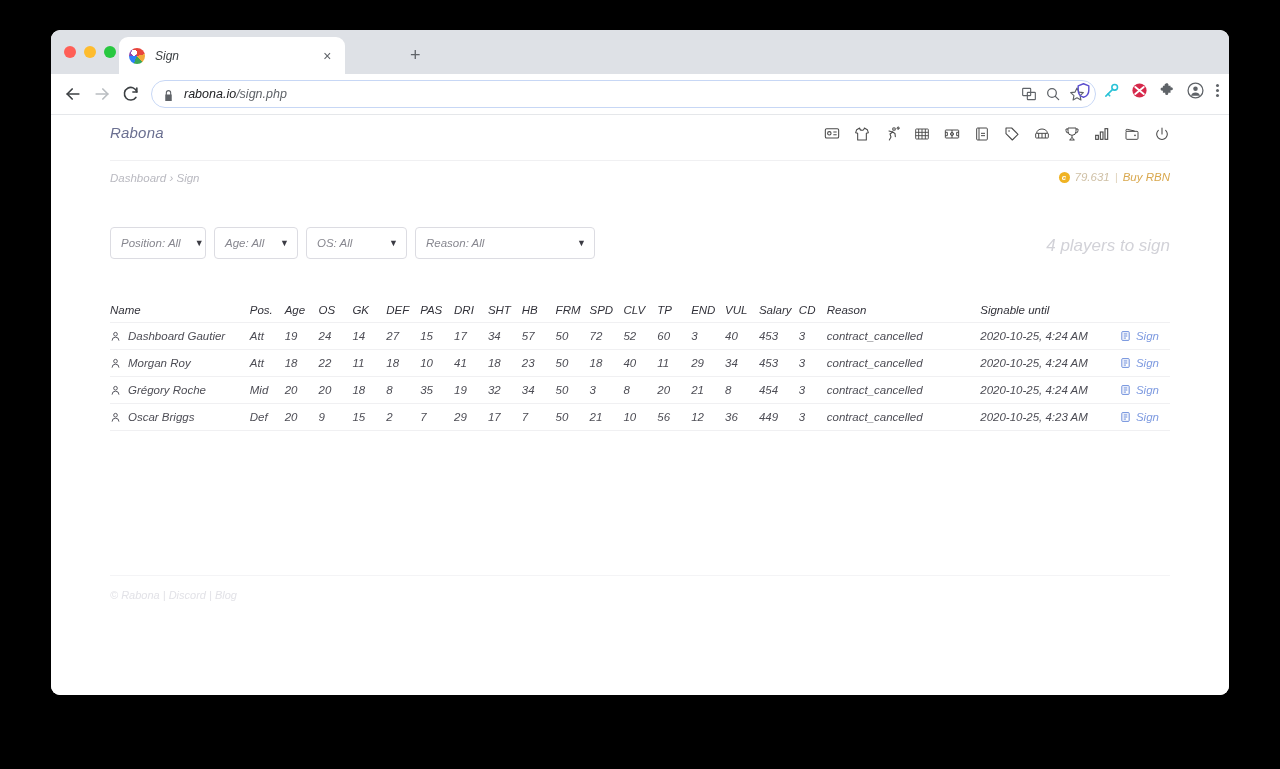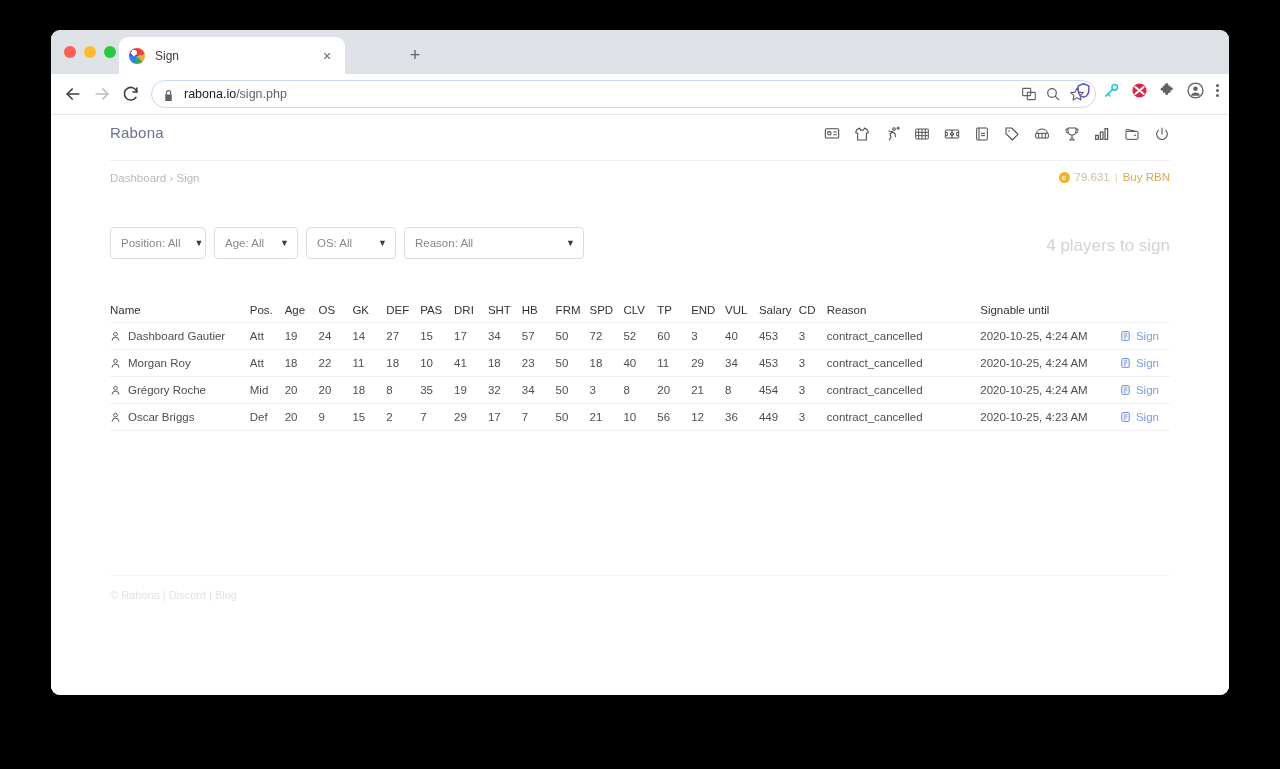--- a/index.html
+++ b/index.html
@@ -22,20 +22,21 @@
   .browser {
     position: absolute;
     left: 51px;
     top: 30px;
     width: 1178px;
     height: 665px;
     background: #ffffff;
     border-radius: 9px;
     overflow: hidden;
     box-shadow: 0 3px 14px rgba(0,0,0,0.5);
+    font-style: italic;
   }
 
   
   .tabstrip {
     position: relative;
     height: 44px;
     background: #dee1e6;
     border-top-left-radius: 9px;
     border-top-right-radius: 9px;
   }
@@ -245,21 +246,21 @@
   }
   .select .lbl { white-space: nowrap; }
   .select .caret {
     margin-left: auto;
     padding-left: 14px;
     font-size: 9px;
     color: #3b3b43;
   }
   .sel-position { width: 96px; }
   .sel-age { width: 84px; }
-  .sel-os { width: 90px; }
+  .sel-os { width: 101px; }
   .sel-reason { width: 180px; text-align: right; }
 
   .players-count {
     position: absolute;
     right: 0;
     top: 9px;
     font-size: 17px;
     color: #d2d2d8;
   }
 

